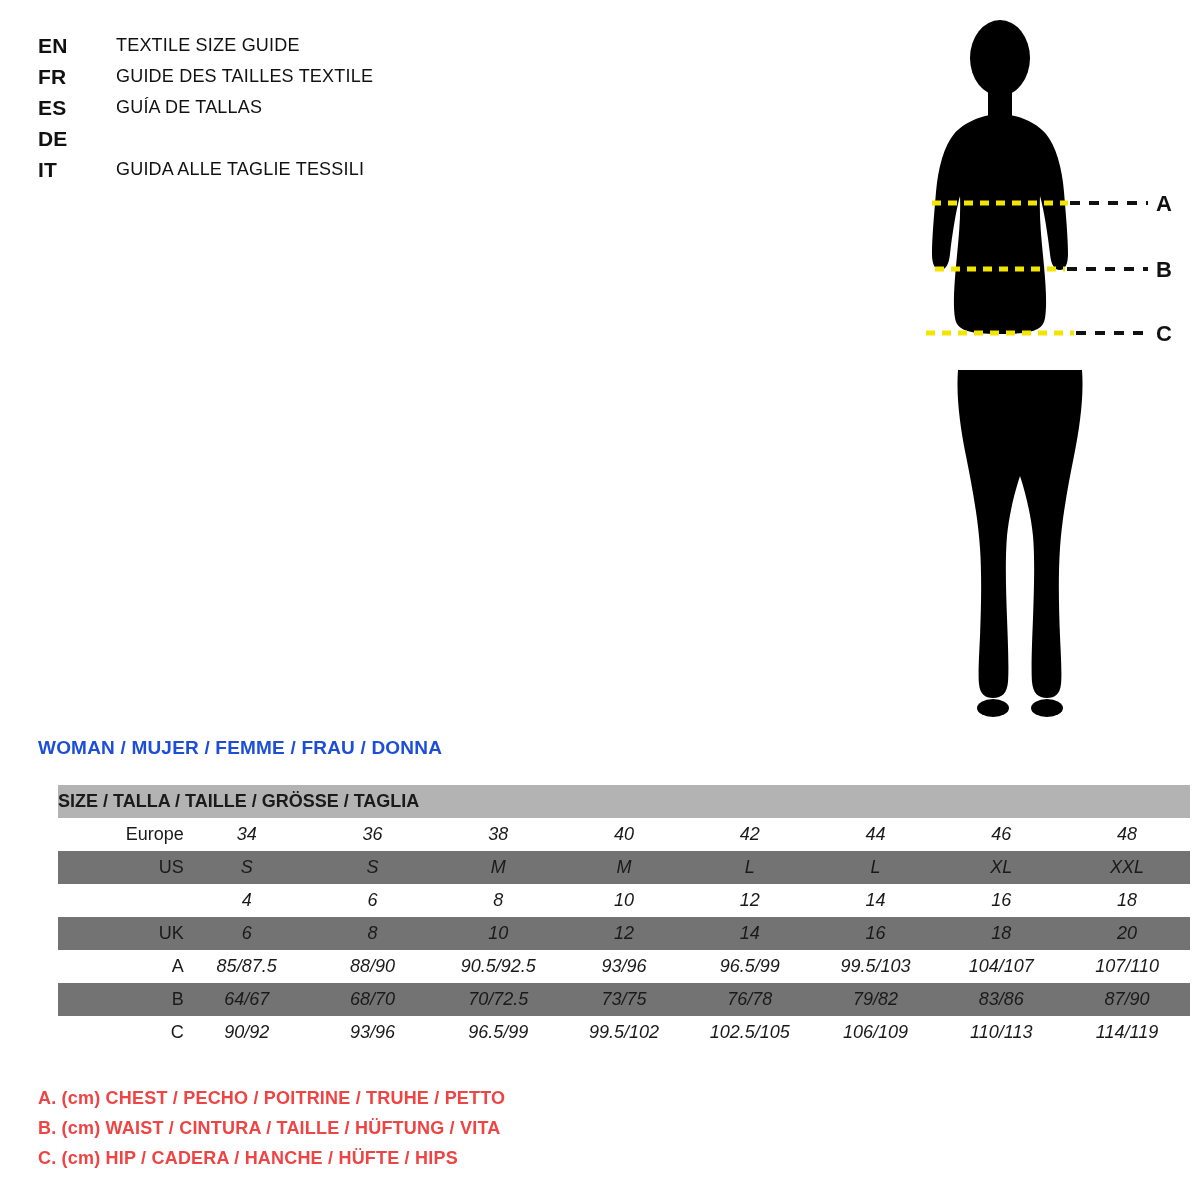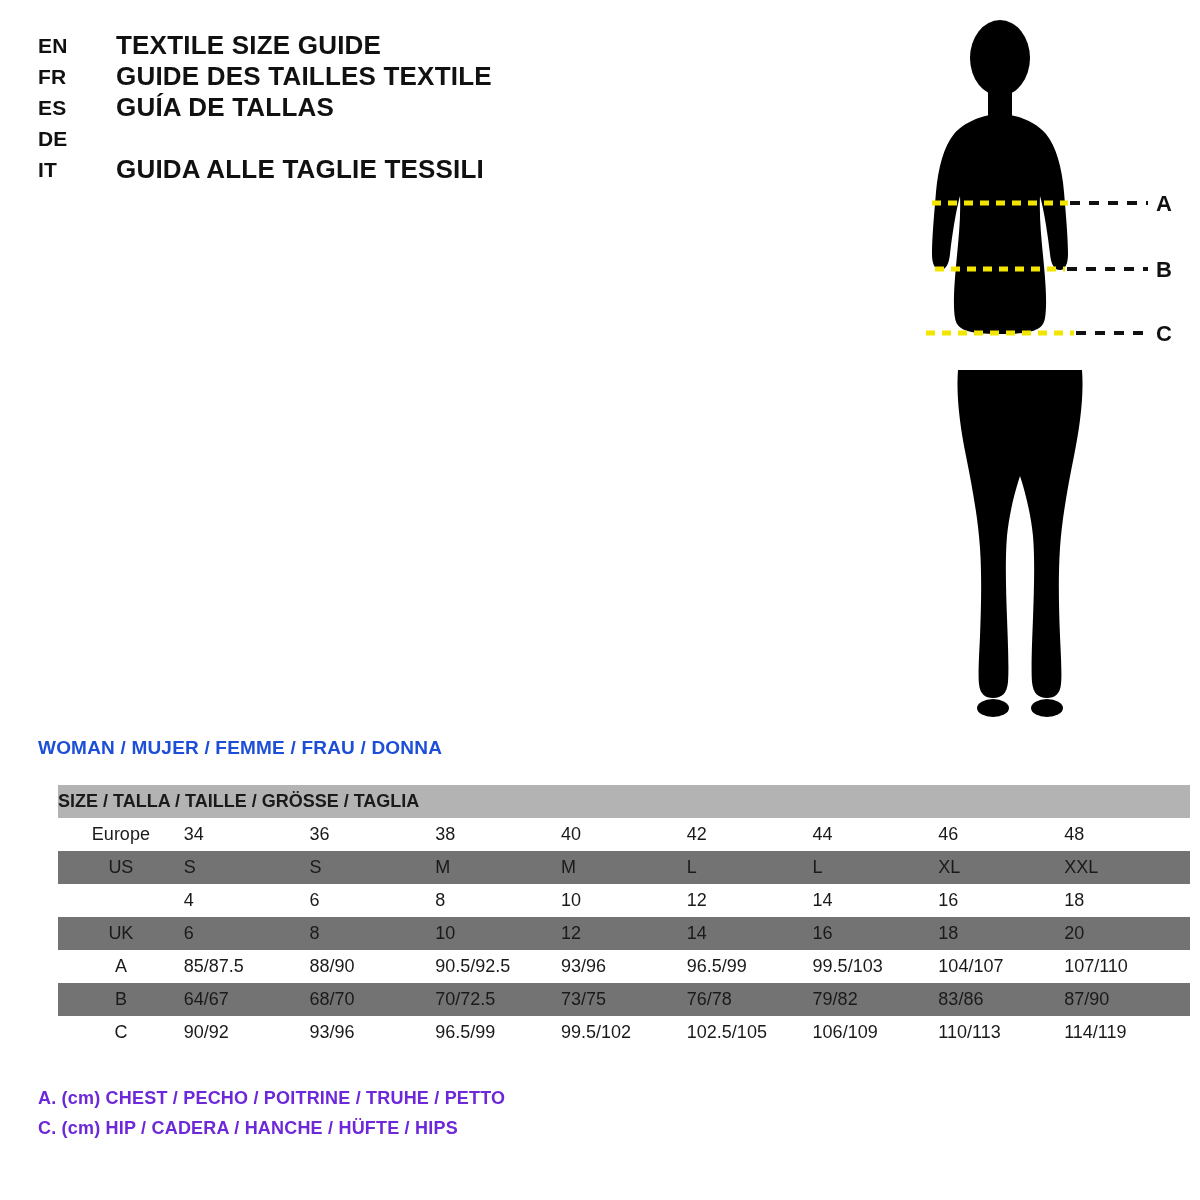--- a/index.html
+++ b/index.html
@@ -32,22 +32,22 @@
     height: 31px;
   }
   .title-lang {
     width: 78px;
     font-size: 21px;
     font-weight: bold;
     letter-spacing: 0.2px;
     color: #111111;
   }
   .title-text {
-    font-size: 26px;
-    font-weight: bold;
+    font-size: 18px;
+    font-weight: normal;
     letter-spacing: 0.2px;
     color: #111111;
     white-space: nowrap;
   }
 
   
   .figure-wrap {
     position: absolute;
     left: 860px;
     top: 18px;
@@ -92,37 +92,37 @@
     font-weight: bold;
     font-size: 18px;
     padding-left: 10px;
     text-align: left;
     height: 32px;
   }
   .row-alt td { background: #737373; }
   .row-plain td { background: #ffffff; }
   .lbl {
     padding-left: 10px;
-    text-align: center;
+    text-align: right;
     width: 185px;
   }
-  .val { text-align: left; }
+  .val { text-align: center; font-style: italic; }
 
   
   .notes {
     position: absolute;
     left: 38px;
     top: 1088px;
     width: 700px;
   }
   .note {
     font-size: 18px;
     font-weight: bold;
     letter-spacing: 0.2px;
-    color: #6d28d9;
+    color: #ef4444;
     height: 30px;
     white-space: nowrap;
   }
 
   
   .marker {
     position: absolute;
     font-size: 22px;
     font-weight: bold;
     color: #111111;
@@ -314,16 +314,17 @@
           <td class="val">106/109</td>
           <td class="val">110/113</td>
           <td class="val">114/119</td>
         </tr>
       </tbody>
     </table>
   </div>
 
   <div class="notes">
     <div class="note">A. (cm) CHEST / PECHO / POITRINE / TRUHE / PETTO</div>
+    <div class="note">B. (cm) WAIST / CINTURA / TAILLE / HÜFTUNG / VITA</div>
     <div class="note">C. (cm) HIP / CADERA / HANCHE / HÜFTE / HIPS</div>
   </div>
 
 </div>
 
 </body></html>

